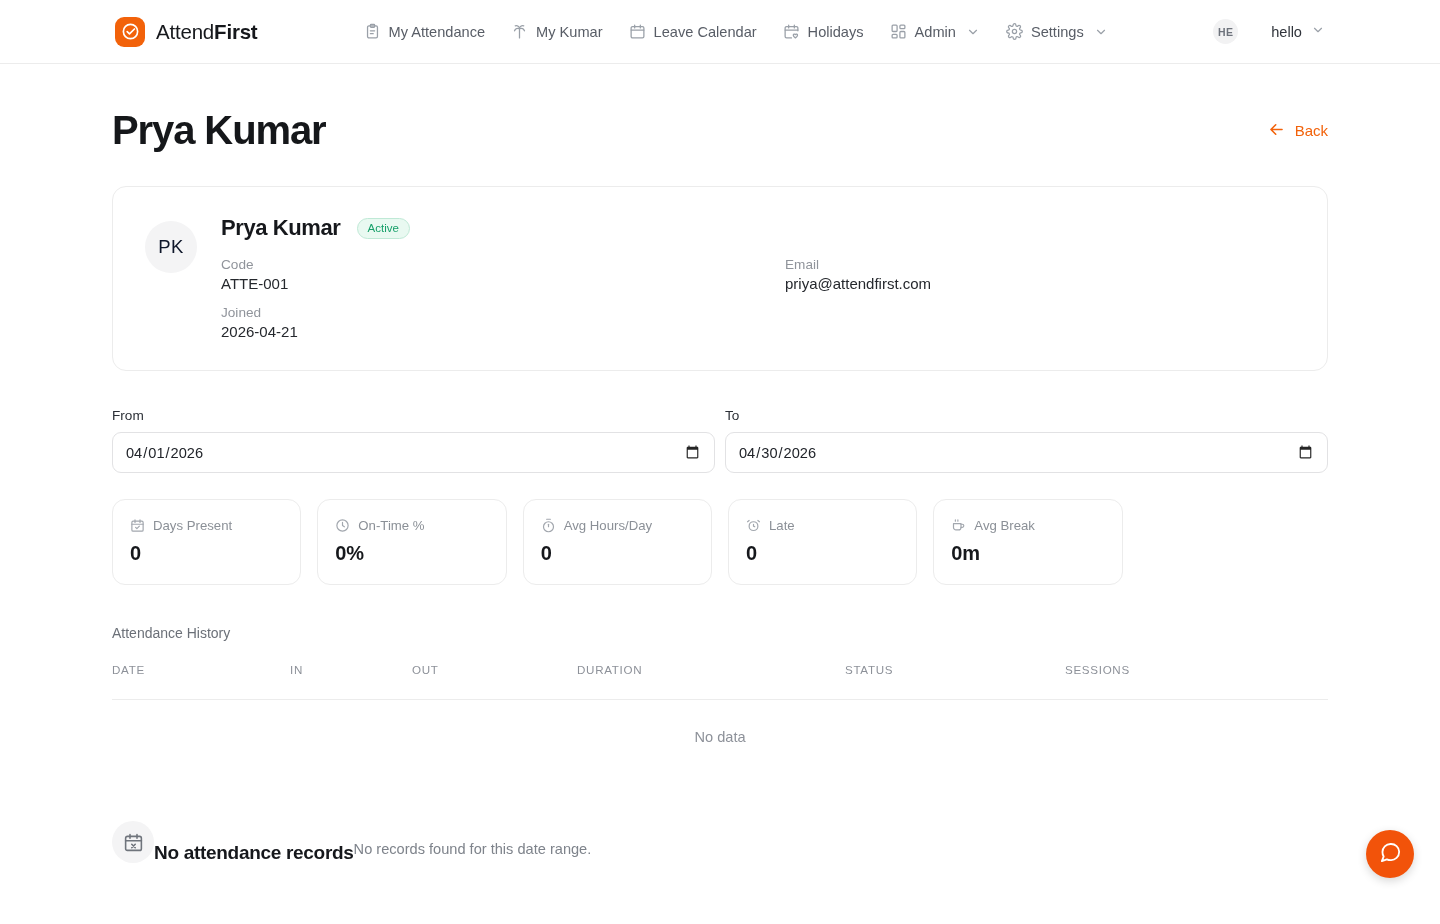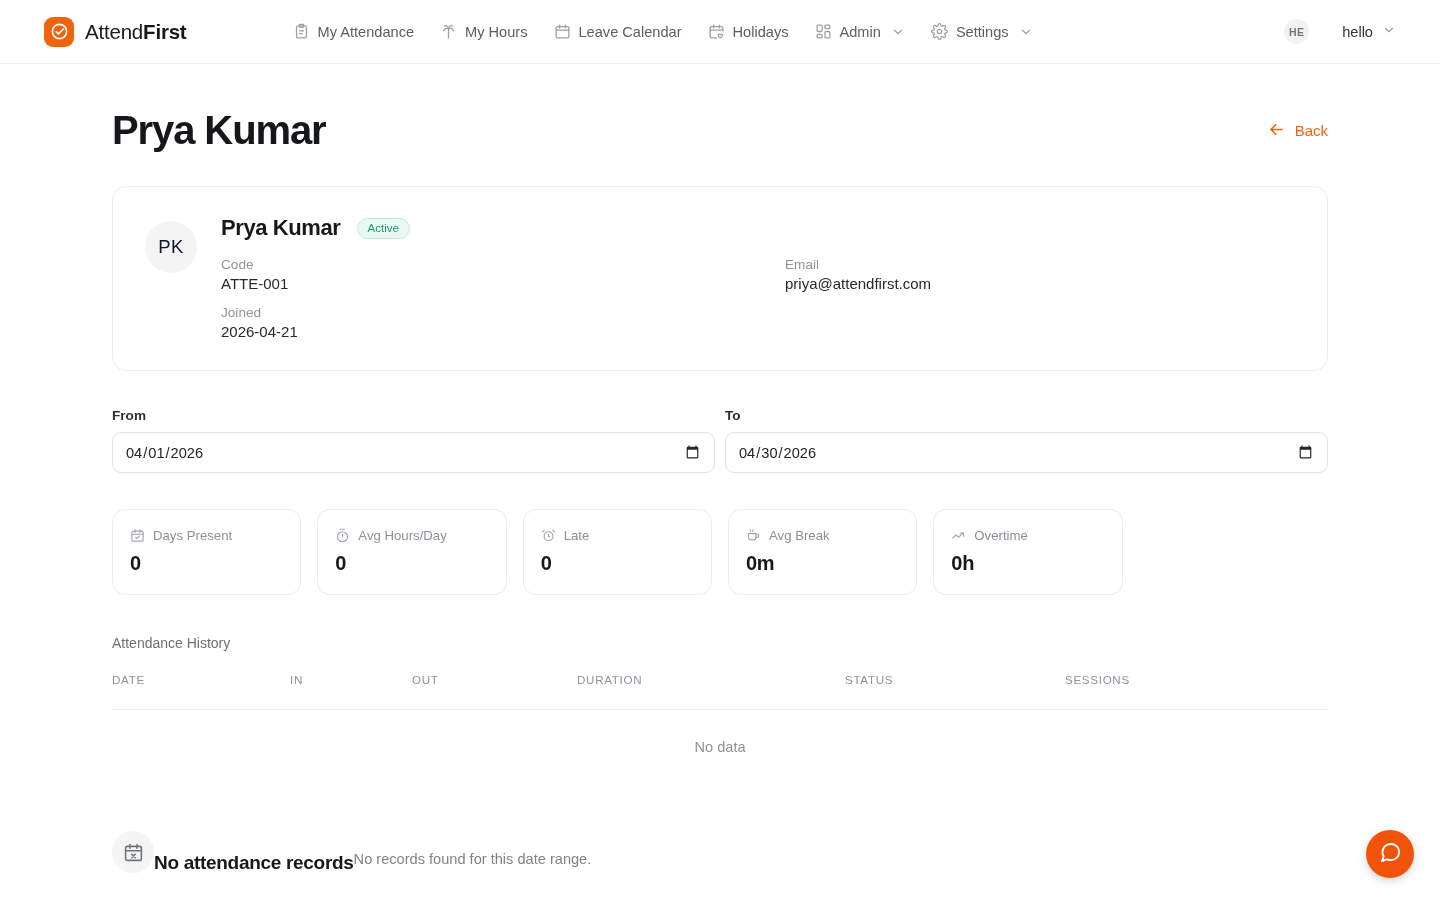--- a/index.html
+++ b/index.html
@@ -11,21 +11,21 @@
     color: #1c1c1e;
     overflow: hidden;
   }
 
   
   .topbar {
     height: 64px;
     border-bottom: 1px solid #ececec;
     display: flex;
     align-items: center;
-    padding: 0 44px;
+    padding: 0 115px;
     background: #fff;
   }
   .brand { display: flex; align-items: center; gap: 11px; }
   .logo-tile {
     width: 30px; height: 30px;
     border-radius: 9px;
     background: #f2620a;
     display: flex; align-items: center; justify-content: center;
     flex: none;
   }
@@ -107,37 +107,37 @@
   .kv-label { font-size: 13.6px; color: #90949b; margin-bottom: 3px; }
   .kv-value { font-size: 15px; color: #25282d; }
 
   
   .range-row {
     margin-top: 37px;
     display: grid;
     grid-template-columns: 1fr 1fr;
     column-gap: 10px;
   }
-  .field-label { font-size: 13.6px; font-weight: 700; color: #2c3037; margin-bottom: 9px; }
+  .field-label { font-size: 13.6px; font-weight: 400; color: #2c3037; margin-bottom: 9px; }
   .date-input {
     width: 100%;
     height: 41px;
     border: 1px solid #e2e2e4;
     border-radius: 9px;
     background: #fff;
     padding: 0 12px;
     font-family: inherit;
     font-size: 14.6px;
     color: #21242a;
   }
   .date-input::-webkit-calendar-picker-indicator { opacity: .85; cursor: pointer; }
 
   
   .stats {
-    margin-top: 36px;
+    margin-top: 26px;
     display: grid;
     grid-template-columns: repeat(6, 1fr);
     column-gap: 16px;
   }
   .stat-card {
     border: 1px solid #ececec;
     border-radius: 13px;
     padding: 18px 17px 19px;
     min-height: 84px;
   }
@@ -224,21 +224,21 @@
     <div class="nav-item">
       <span>
         <svg width="17" height="17" viewBox="0 0 24 24" fill="none" stroke="#9aa0a8" stroke-width="1.8" stroke-linecap="round" stroke-linejoin="round">
           <path d="M12 8v13"></path>
           <path d="M12 8c0-3 3-5 6-4"></path>
           <path d="M12 8c0-3-3-5-6-4"></path>
           <path d="M12 8c3-1 6 0 7 3"></path>
           <path d="M12 8c-3-1-6 0-7 3"></path>
         </svg>
       </span>
-      <span>My Hours</span>
+      <span>My Kumar</span>
     </div>
 
     <div class="nav-item">
       <span>
         <svg width="17" height="17" viewBox="0 0 24 24" fill="none" stroke="#9aa0a8" stroke-width="1.8" stroke-linecap="round" stroke-linejoin="round">
           <rect x="3" y="5" width="18" height="16" rx="2"></rect>
           <path d="M3 10h18M8 3v4M16 3v4"></path>
         </svg>
       </span>
       <span>Leave Calendar</span>
@@ -357,20 +357,32 @@
           <svg width="15" height="15" viewBox="0 0 24 24" fill="none" stroke="#a2a7ae" stroke-width="1.9" stroke-linecap="round" stroke-linejoin="round">
             <rect x="3" y="5" width="18" height="16" rx="2"></rect>
             <path d="M3 10h18M8 3v4M16 3v4M9 15l2 2 4-4"></path>
           </svg>
         </span>
         <span class="stat-label">Days Present</span>
       </div>
       <div class="stat-value">0</div>
     </div>
 
+    <div class="stat-card">
+      <div class="stat-head">
+        <span>
+          <svg width="15" height="15" viewBox="0 0 24 24" fill="none" stroke="#a2a7ae" stroke-width="1.9" stroke-linecap="round" stroke-linejoin="round">
+            <circle cx="12" cy="12" r="9"></circle>
+              <path d="M12 7v5l3 2"></path>
+          </svg>
+        </span>
+        <span class="stat-label">On-Time %</span>
+      </div>
+      <div class="stat-value">0%</div>
+    </div>
 
     <div class="stat-card">
       <div class="stat-head">
         <span>
           <svg width="15" height="15" viewBox="0 0 24 24" fill="none" stroke="#a2a7ae" stroke-width="1.9" stroke-linecap="round" stroke-linejoin="round">
             <path d="M9 2h6"></path>
               <circle cx="12" cy="14" r="8"></circle>
               <path d="M12 10v4"></path>
           </svg>
         </span>
@@ -400,32 +412,20 @@
             <path d="M4 9h12v6a4 4 0 0 1-4 4H8a4 4 0 0 1-4-4z"></path>
             <path d="M16 10h2a2.5 2.5 0 0 1 0 5h-2"></path>
             <path d="M7 3v2M11 3v2"></path>
           </svg>
         </span>
         <span class="stat-label">Avg Break</span>
       </div>
       <div class="stat-value">0m</div>
     </div>
 
-    <div class="stat-card">
-      <div class="stat-head">
-        <span>
-          <svg width="15" height="15" viewBox="0 0 24 24" fill="none" stroke="#a2a7ae" stroke-width="1.9" stroke-linecap="round" stroke-linejoin="round">
-            <path d="M3 16l5-5 4 4 7-7"></path>
-              <path d="M15 8h5v5"></path>
-          </svg>
-        </span>
-        <span class="stat-label">Overtime</span>
-      </div>
-      <div class="stat-value">0h</div>
-    </div>
   </div>
 
   <div class="section-label">Attendance History</div>
 
   <table>
     <thead>
       <tr>
         <th style="width:178px">DATE</th>
         <th style="width:122px">IN</th>
         <th style="width:165px">OUT</th>

